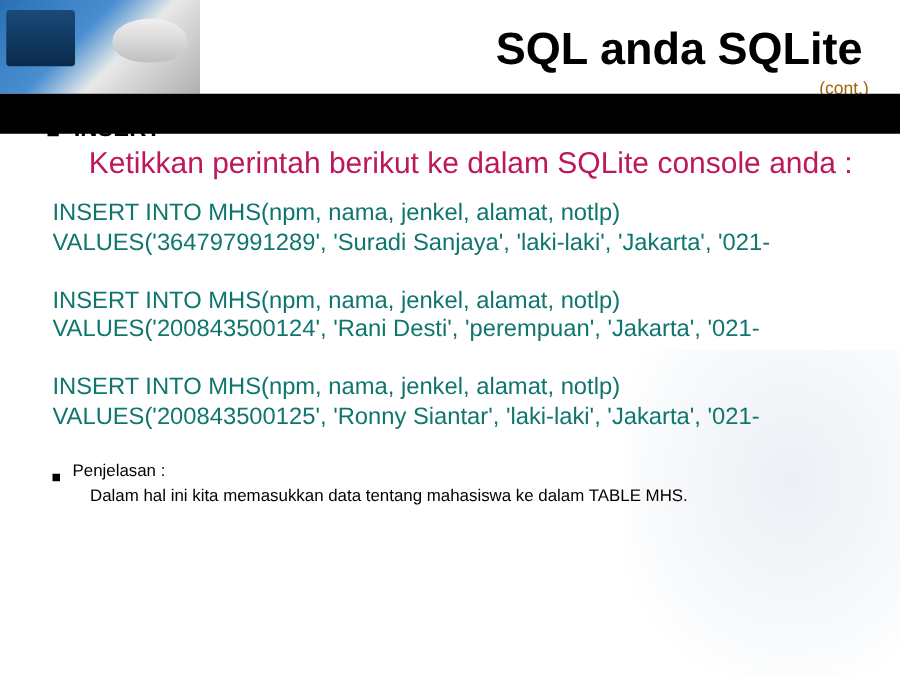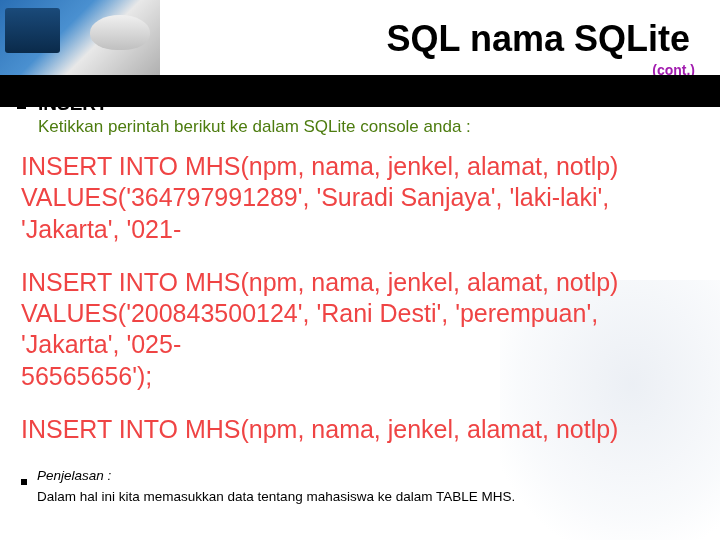--- a/index.html
+++ b/index.html
@@ -51,37 +51,37 @@
     right: 30px;
     font-size: 36px;
     font-weight: bold;
     color: #000;
   }
   .cont-label {
     position: absolute;
     top: 62px;
     right: 25px;
     font-size: 14px;
-    font-weight: bold;
-    color: #a21caf;
+    font-weight: normal;
+    color: #a16207;
   }
   .black-bar {
     position: absolute;
     top: 75px;
     left: 0;
     right: 0;
     height: 32px;
     background: #000;
   }
   .content {
     position: absolute;
     top: 85px;
     left: 0;
     right: 0;
-    padding: 8px 30px 10px 17px;
+    padding: 8px 30px 10px 38px;
   }
   .bullet-row {
     display: flex;
     align-items: flex-start;
     margin-bottom: 2px;
   }
   .bullet-square {
     width: 9px;
     height: 9px;
     background: #000;
@@ -94,66 +94,65 @@
     height: 6px;
     margin-top: 6px;
     margin-right: 10px;
   }
   .insert-heading {
     font-size: 19px;
     font-weight: bold;
     color: #000;
   }
   .insert-sub {
-    font-size: 17px;
-    color: #4d7c0f;
-    margin-left: 21px;
+    font-size: 24px;
+    color: #be185d;
+    margin-left: 33px;
     margin-bottom: 14px;
   }
   .sql-block {
-    font-size: 25px;
-    color: #ef4444;
+    font-size: 19px;
+    color: #0f766e;
     margin-left: 4px;
     margin-bottom: 22px;
     line-height: 1.25;
   }
   .explain-row {
     display: flex;
     align-items: flex-end;
     margin-left: 4px;
     margin-bottom: 3px;
-    font-style: italic;
   }
   .explain-text {
     font-size: 13.5px;
     color: #000;
     line-height: 1.3;
   }
   .explain-continue {
     font-size: 13.5px;
     color: #000;
-    margin-left: 20px;
+    margin-left: 34px;
     margin-top: 4px;
   }
   .bg-people {
     position: absolute;
     right: 0;
     bottom: 0;
     width: 220px;
     height: 260px;
     background: radial-gradient(ellipse at 60% 40%, rgba(200,210,225,0.35), rgba(220,228,238,0.18) 60%, transparent 80%);
     pointer-events: none;
   }
 </style>
 </head>
 <body>
 
 <div class="header">
   <div class="header-image"></div>
-  <div class="title">SQL nama SQLite</div>
+  <div class="title">SQL anda SQLite</div>
   <div class="cont-label">(cont.)</div>
   <div class="black-bar"></div>
 </div>
 
 <div class="bg-people"></div>
 
 <div class="content">
 
   <div class="bullet-row">
     <div class="bullet-square"></div>
@@ -161,26 +160,26 @@
   </div>
   <div class="insert-sub">Ketikkan perintah berikut ke dalam SQLite console anda :</div>
 
   <div class="sql-block">
     <div>INSERT INTO MHS(npm, nama, jenkel, alamat, notlp)</div>
     <div>VALUES('364797991289', 'Suradi Sanjaya', 'laki-laki', 'Jakarta', '021-</div>
   </div>
 
   <div class="sql-block">
     <div>INSERT INTO MHS(npm, nama, jenkel, alamat, notlp)</div>
-    <div>VALUES('200843500124', 'Rani Desti', 'perempuan', 'Jakarta', '025-</div>
-    <div>56565656');</div>
+    <div>VALUES('200843500124', 'Rani Desti', 'perempuan', 'Jakarta', '021-</div>
   </div>
 
   <div class="sql-block">
     <div>INSERT INTO MHS(npm, nama, jenkel, alamat, notlp)</div>
+    <div>VALUES('200843500125', 'Ronny Siantar', 'laki-laki', 'Jakarta', '021-</div>
   </div>
 
   <div class="explain-row">
     <div class="bullet-square small"></div>
     <div class="explain-text">Penjelasan :</div>
   </div>
   <div class="explain-continue">Dalam hal ini kita memasukkan data tentang mahasiswa ke dalam TABLE MHS.</div>
 
 </div>
 

